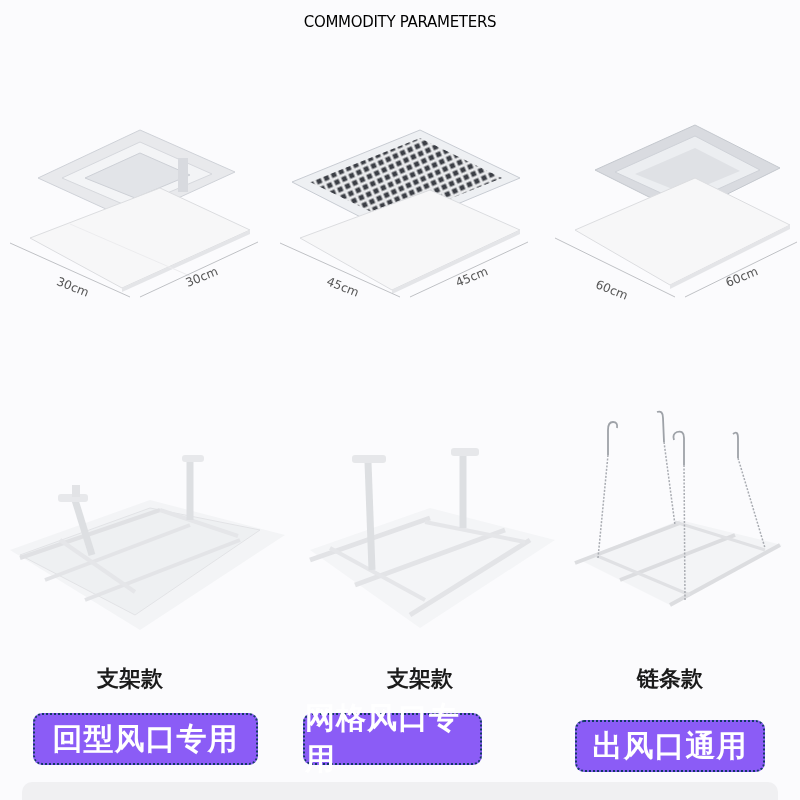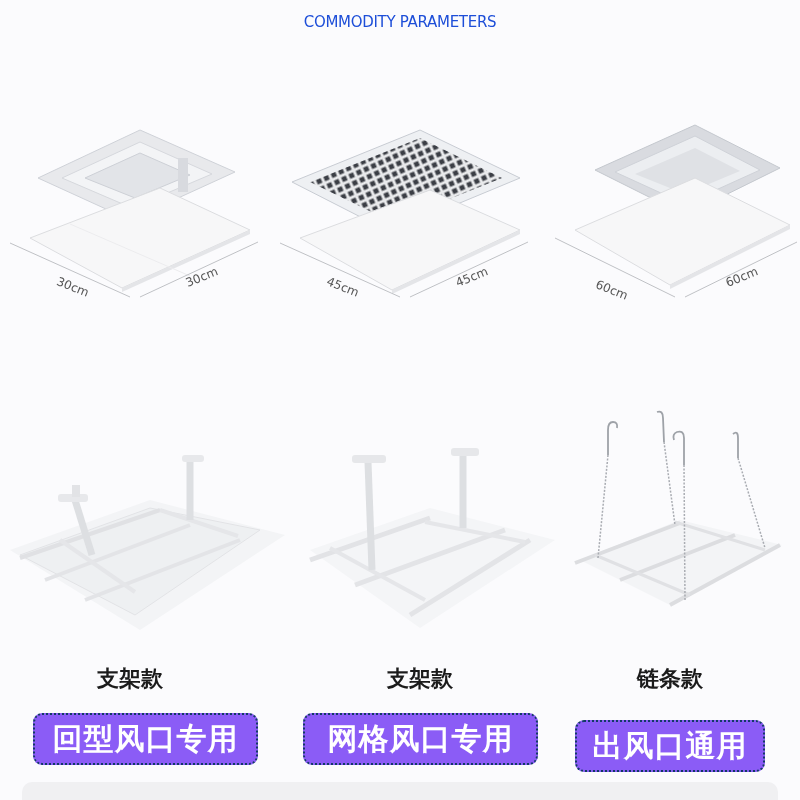--- a/index.html
+++ b/index.html
@@ -6,21 +6,21 @@
     html, body { width: 800px; height: 800px; overflow: hidden; }
     body {
       background: #fbfbfd;
       font-family: "Liberation Sans", "DejaVu Sans", sans-serif;
       position: relative;
       color: #1e1e1e;
     }
     .page-title {
       position: absolute; top: 13px; left: 0; width: 800px;
       text-align: center; font-size: 15px; letter-spacing: -0.3px;
-      color: #1d4ed8; font-family: "DejaVu Sans", sans-serif;
+      color: #000000; font-family: "DejaVu Sans", sans-serif;
     }
     .product { position: absolute; }
     .product svg { display: block; }
     .dim-label {
       position: absolute; font-size: 12px; color: #555;
       font-family: "DejaVu Sans", sans-serif; white-space: nowrap;
     }
     .type-label {
       position: absolute; top: 664px; width: 260px;
       text-align: center; font-size: 22px; font-weight: bold;
@@ -148,20 +148,20 @@
   </svg>
 </div>
 
 <div class="type-label" style="left:0;">支架款</div>
 <div class="type-label" style="left:290px;">支架款</div>
 <div class="type-label" style="left:540px;">链条款</div>
 
 <div class="usage-badge" style="left:33px;width:225px;">
   <span>回型风口专用</span>
 </div>
-<div class="usage-badge" style="left:303px;width:235px;">
+<div class="usage-badge" style="left:303px;width:179px;">
   <span>网格风口专用</span>
 </div>
 <div class="usage-badge" style="left:575px;width:190px;margin-top:7px;">
   <span>出风口通用</span>
 </div>
 
 <div class="bottom-strip"></div>
 
 </body></html>

